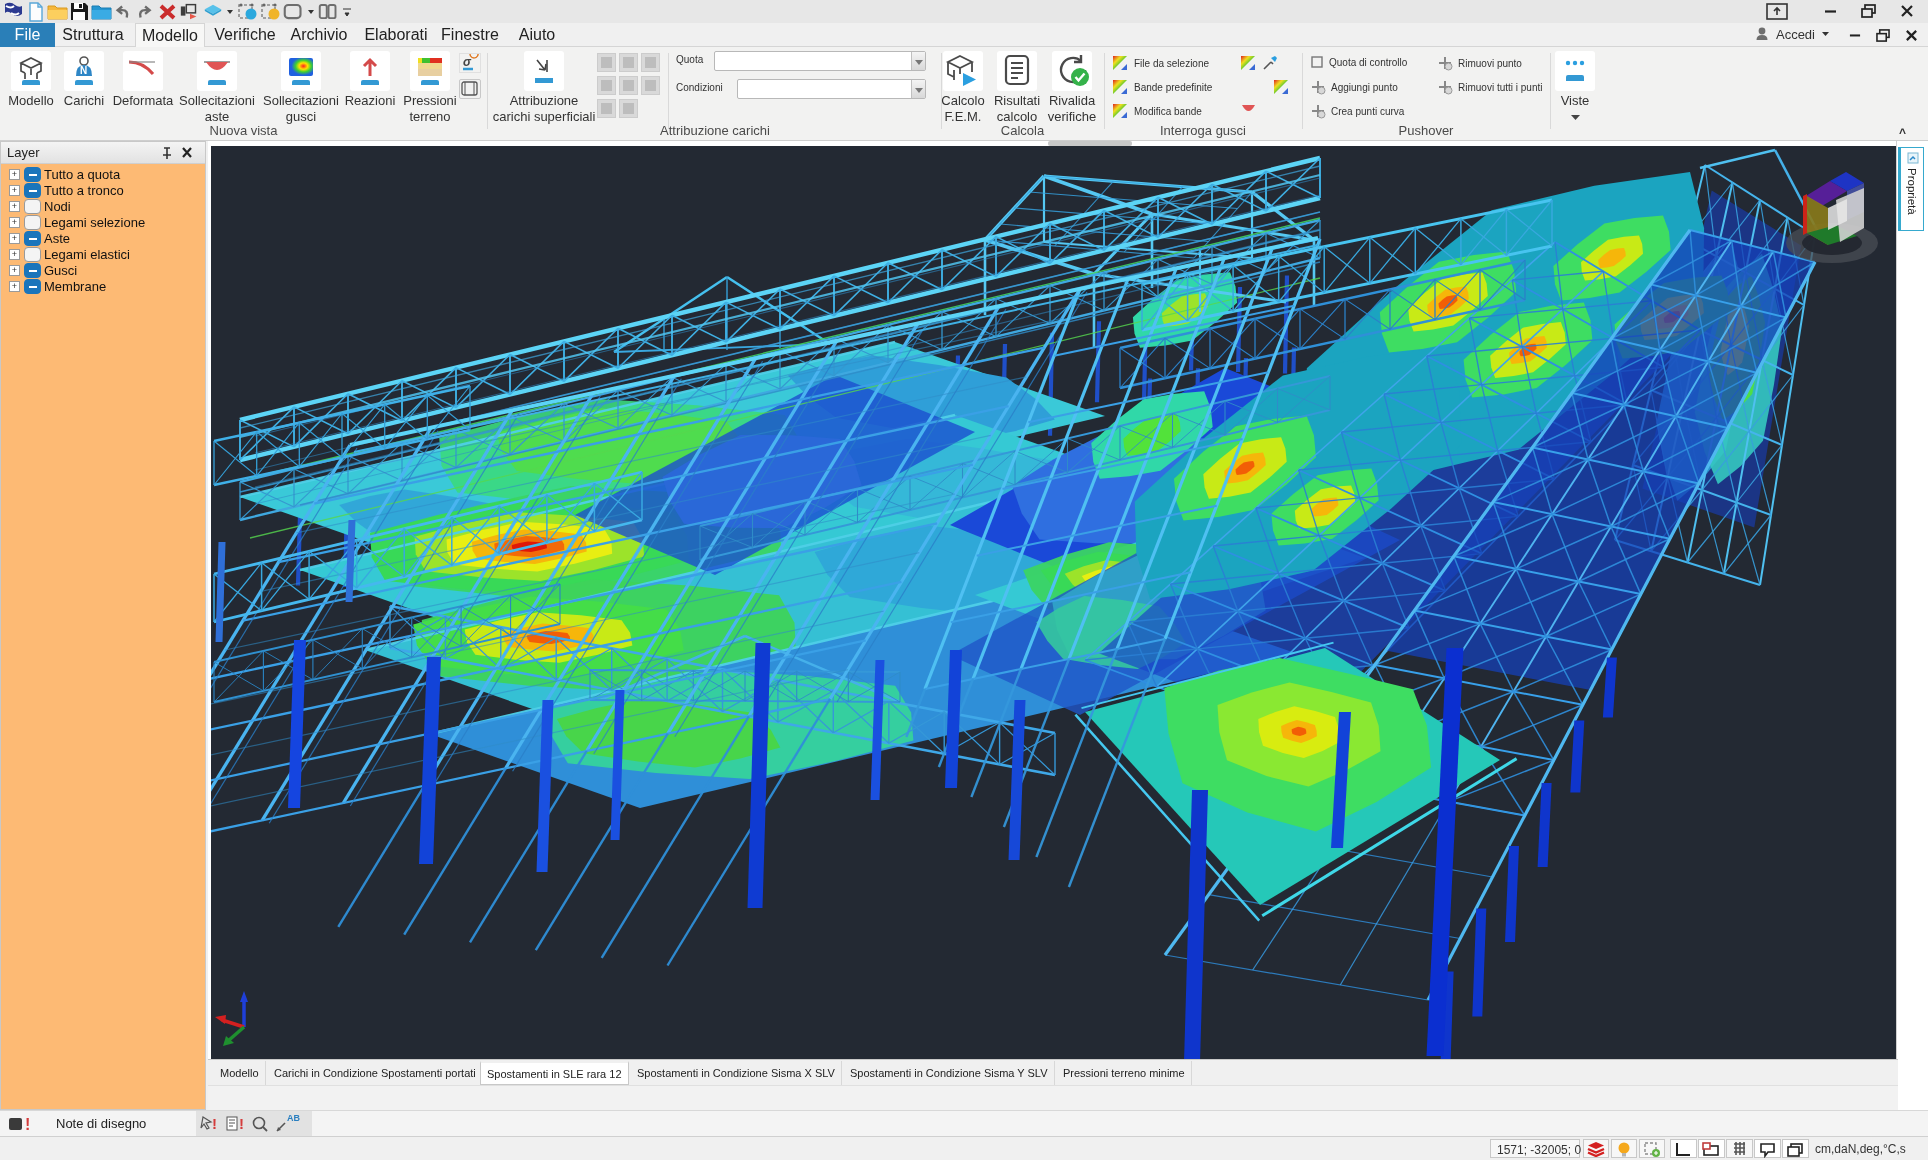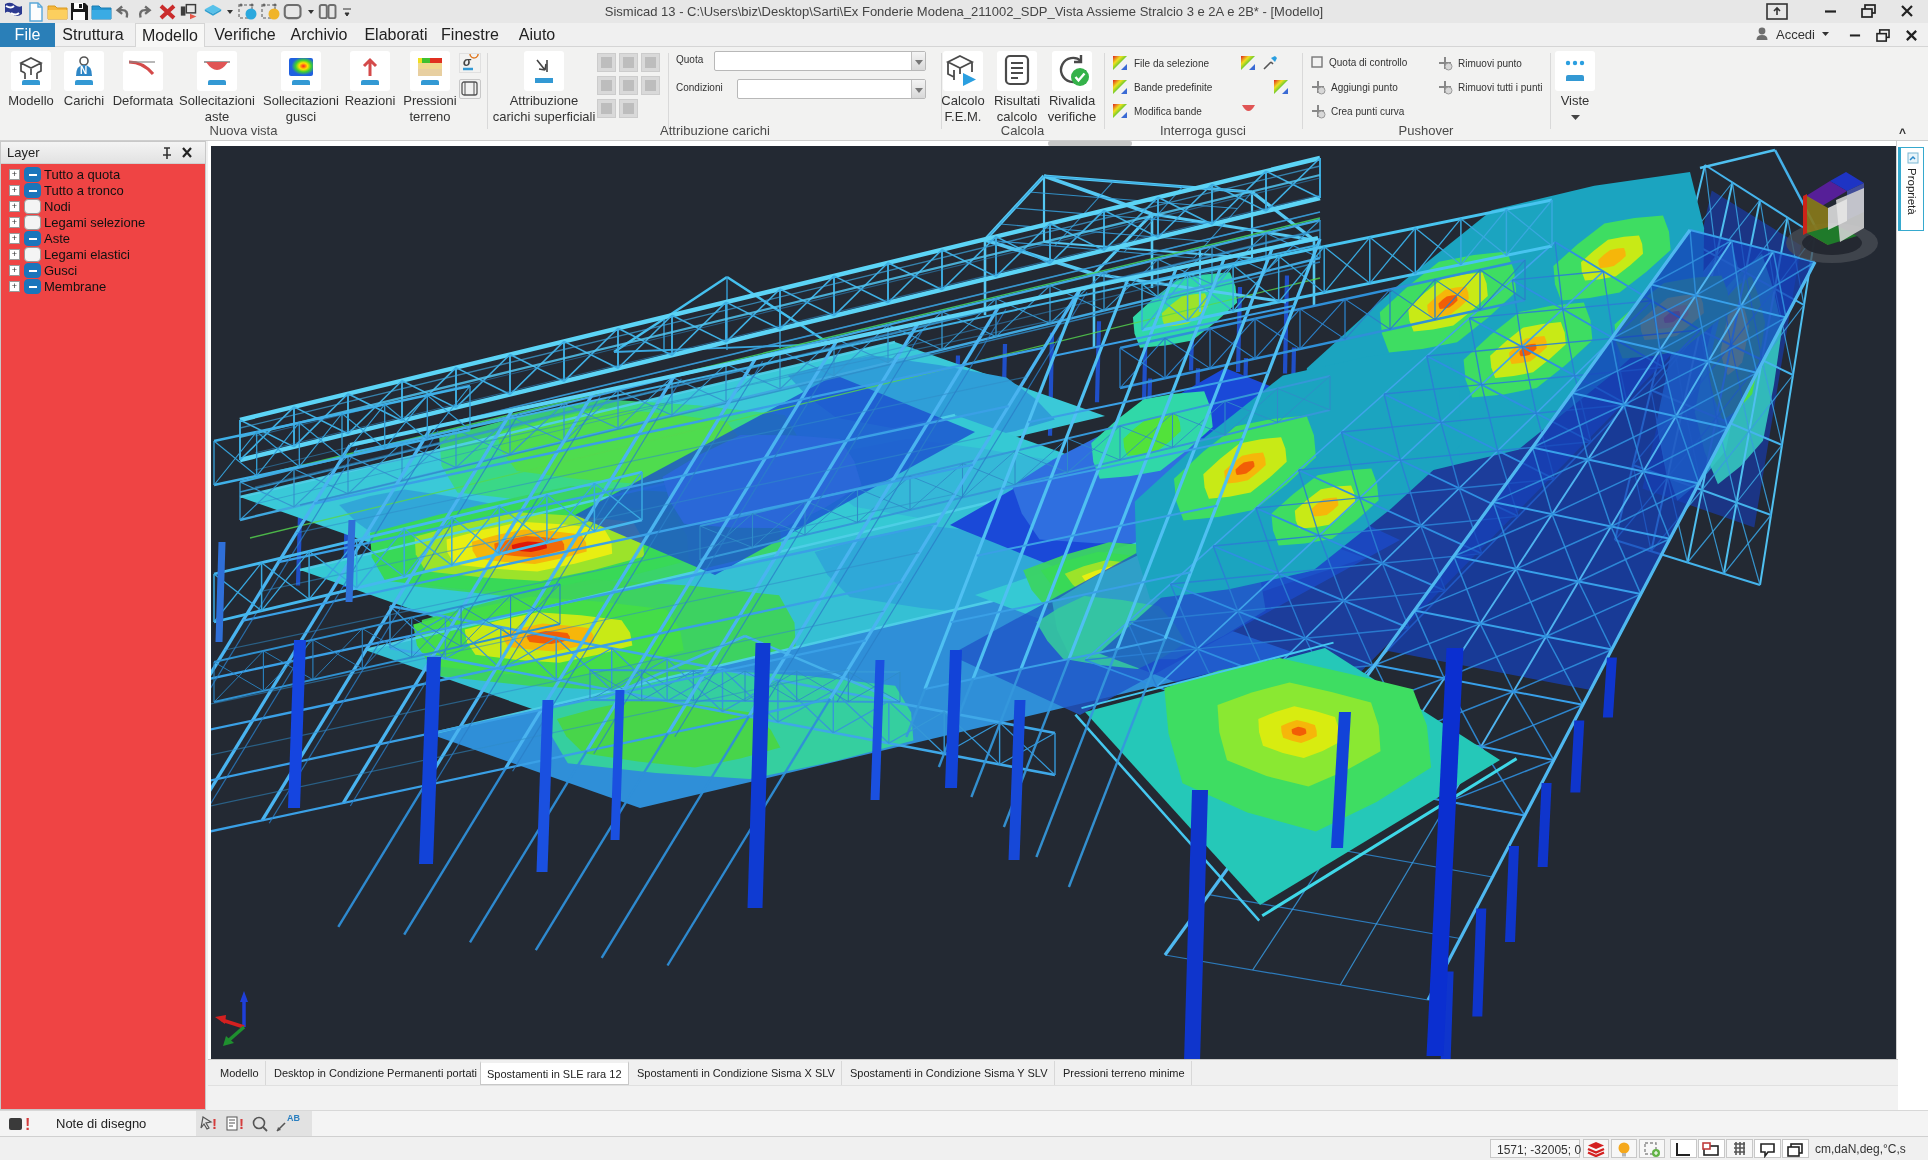--- a/index.html
+++ b/index.html
@@ -19,21 +19,21 @@
 .ribbon{position:absolute;left:0;top:47px;width:1928px;height:94px;background:#f2f2f1;border-bottom:1px solid #cecece}
 .rlabel{position:absolute;font-size:13px;color:#4a4a4a;text-align:center}
 .rsep{position:absolute;top:6px;height:76px;width:1px;background:#d9d9d9}
 .bigbtn{position:absolute;top:4px;text-align:center;font-size:13px;color:#333;line-height:16px}
 .bigbtn .ic{margin:0 auto 2px auto;width:40px;height:40px;position:relative;background:#fff;border-radius:3px;display:flex;align-items:center;justify-content:center}
 .smallrow{position:absolute;font-size:10px;color:#333;display:flex;align-items:center;gap:5px}
 .combo{position:absolute;height:20px;background:#fff;border:1px solid #b8b8b8;border-radius:2px}
 .combo .da{position:absolute;right:0;top:0;width:14px;height:100%;background:linear-gradient(#f4f4f4,#d8d8d8);border-left:1px solid #c0c0c0}
 .chev{position:absolute;color:#444;font-size:12px}
 
-.lpanel{position:absolute;left:0;top:141px;width:206px;height:969px;background:#ef4444;border:1px solid #c8c8c8}
+.lpanel{position:absolute;left:0;top:141px;width:206px;height:969px;background:#fdba74;border:1px solid #c8c8c8}
 .lpanel .hdr{position:absolute;left:0;top:0;width:100%;height:22px;background:linear-gradient(#f4f4f4,#e2e2e2);border-bottom:1px solid #cfcfcf;font-size:13px;color:#222;padding:3px 0 0 6px}
 .tree{position:absolute;left:0;top:24px;font-size:13px;color:#111}
 .trow{position:absolute;left:8px;height:16px;display:flex;align-items:center;white-space:nowrap}
 .plus{width:11px;height:11px;border:1px solid #9a9a9a;background:#fff;font-size:9px;line-height:9px;text-align:center;color:#333;margin-right:4px;flex:none}
 .tog{width:17px;height:15px;border-radius:4px;margin-right:3px;flex:none;position:relative}
 .tog.on{background:#1b75bb;border:1px solid #1b75bb}
 .tog.on::after{content:"";position:absolute;left:4px;top:6px;width:8px;height:2px;background:#fff}
 .tog.off{background:#f4f4f4;border:1px solid #9a9a9a}
 
 .vpframe{position:absolute;left:208px;top:141px;width:1690px;height:918px;background:#fff}
@@ -46,21 +46,20 @@
 .btabs{position:absolute;left:208px;top:1059px;width:1690px;height:26px;background:#f0f0f0;border-top:1px solid #c8c8c8}
 .btab{position:absolute;top:1px;height:24px;font-size:11px;color:#222;display:flex;align-items:center;padding:0 6px;border-right:1px solid #d8d8d8;white-space:nowrap}
 .btab.act{background:#fff;border:1px solid #c8c8c8;border-top:2px solid #f0f0f0;}
 .bscroll{position:absolute;left:208px;top:1085px;width:1690px;height:25px;background:#f2f2f2;border-top:1px solid #e0e0e0}
 .notebar{position:absolute;left:0;top:1110px;width:1928px;height:26px;background:#f4f4f4;border-top:1px solid #d8d8d8;font-size:13px;color:#222}
 .statusbar{position:absolute;left:0;top:1136px;width:1928px;height:24px;background:#f0f0f0;border-top:1px solid #d0d0d0;font-size:12px;color:#333}
 .sbox{position:absolute;top:2px;height:19px;border:1px solid #c8c8c8;background:#f7f7f7}
 </style></head>
 <body>
 <div class="titlebar">
- <div class="title-text">Sismicad 13 - C:\Users\biz\Desktop\Sarti\Ex Fonderie Modena_211002_SDP_Vista Assieme Stralcio 3 e 2A e 2B* - [Modello]</div>
  <div class="qat" id="qat">
 <svg width="21" height="21" viewBox="0 0 21 21">
         <path d="M2 3 q6 -3 10 1 q4 3 7 1 v8 q-5 4 -10 0 q-4 -4 -7 -1 z" fill="#2b3990"></path>
         <path d="M3 5 q5 3 8 0 M8 12 q5 3 8 0" stroke="#fff" stroke-width="2" fill="none"></path>
       </svg>
 <svg width="19" height="20" viewBox="0 0 19 20">
         <path d="M4 1 h8 l4 4 v14 h-12 z" fill="#fdfdfd" stroke="#5aa7d8" stroke-width="1.4"></path>
         <path d="M12 1 v4 h4" fill="none" stroke="#5aa7d8" stroke-width="1.4"></path>
       </svg>
 <svg width="21" height="19" viewBox="0 0 21 19">
@@ -1341,21 +1340,21 @@
 <div class="prop">
     <svg width="12" height="12" style="position:absolute;left:6px;top:4px">
       <rect x="1" y="1" width="10" height="10" fill="#e8f4fa" stroke="#7ab8d4"></rect>
       <path d="M3 8 l3-3 2 2" stroke="#2a88c8" stroke-width="1.5" fill="none"></path>
     </svg>
     <div class="txt">Proprietà</div>
   </div>
 <div class="chev" style="left:1899px;top:126px;font-weight:bold;color:#333">^</div>
 <div class="btabs" id="btabs">
     <div class="btab " style="left:6px">Modello</div>
-    <div class="btab " style="left: 60px;">Desktop in Condizione Permanenti portati</div>
+    <div class="btab " style="left: 60px;">Carichi in Condizione Spostamenti portati</div>
     <div class="btab act" style="left: 272px;">Spostamenti in SLE rara 12</div>
     <div class="btab " style="left: 423px;">Spostamenti in Condizione Sisma X SLV</div>
     <div class="btab " style="left: 636px;">Spostamenti in Condizione Sisma Y SLV</div>
     <div class="btab " style="left: 849px;">Pressioni terreno minime</div>
   </div>
 <div class="bscroll"></div>
 <div class="notebar" id="notebar">
 <svg width="26" height="18" viewBox="0 0 26 18" style="position:absolute;left:8px;top:4px">
       <rect x="1" y="3" width="13" height="12" rx="2" fill="#3a3a3a"></rect>
       <text x="17" y="15" font-size="16" font-weight="bold" fill="#d43c3c">!</text>

